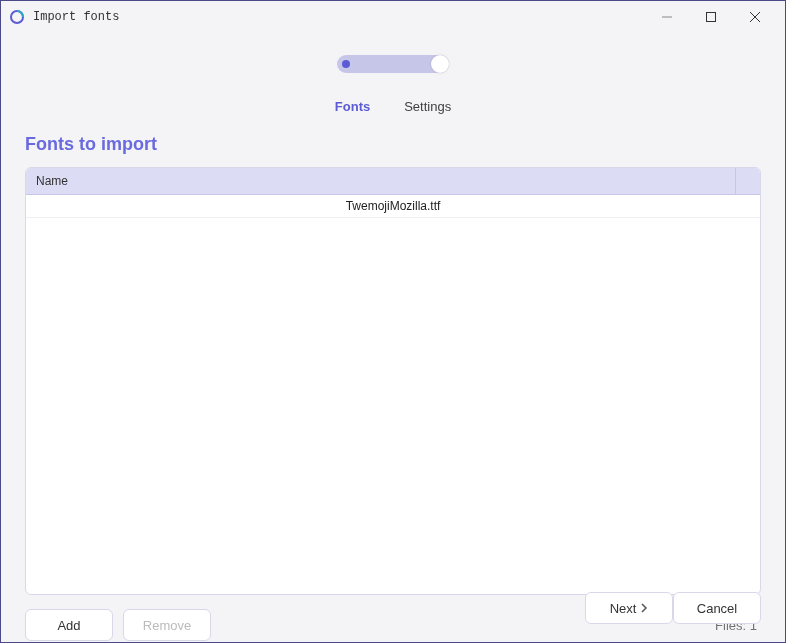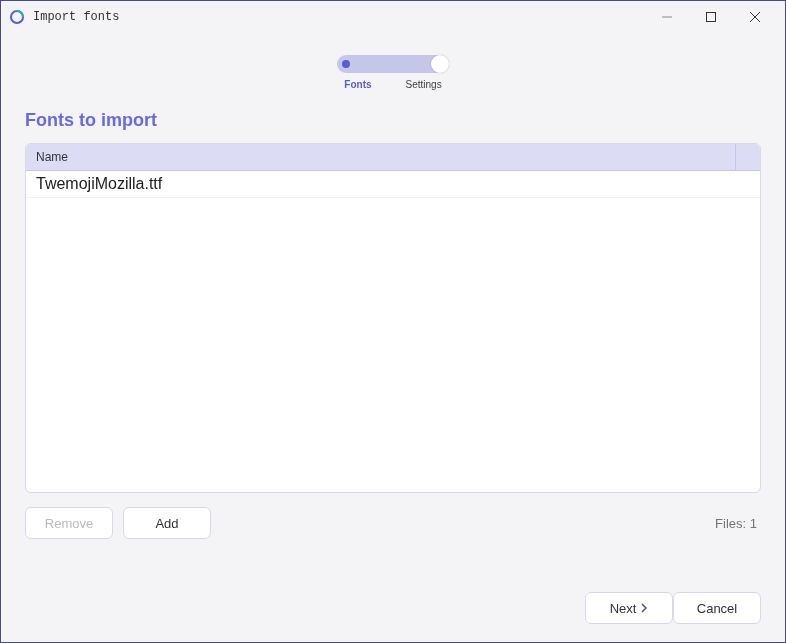--- a/index.html
+++ b/index.html
@@ -11,33 +11,33 @@
 .titlebar .title { font-size: 12px; color: #333; flex: 1; font-family: Liberation Mono, monospace; }
 .winbtns { display: flex; align-items: center; }
 .winbtn { width: 44px; height: 28px; display: flex; align-items: center; justify-content: center; cursor: pointer; }
 .winbtn svg { width: 10px; height: 10px; }
 
 
 .tabarea { display: flex; flex-direction: column; align-items: center; padding-top: 22px; padding-bottom: 10px; }
 .toggle-track { width: 112px; height: 18px; background: #c6c7e8; border-radius: 9px; position: relative; cursor: pointer; }
 .toggle-knob { width: 18px; height: 18px; background: #fff; border-radius: 50%; position: absolute; right: 0; top: 0; box-shadow: 0 0 2px rgba(0,0,0,0.2); }
 .toggle-dot { width: 8px; height: 8px; background: #5b5bd6; border-radius: 50%; position: absolute; left: 5px; top: 5px; }
-.tablabels { display: flex; gap: 34px; margin-top: 6px; font-size: 10px; }
+.tablabels { display: flex; gap: 34px; margin-top: 26px; font-size: 13px; }
 .tablabel { cursor: pointer; color: #404040; }
 .tablabel.active { color: #5b5bd6; font-weight: 600; }
 
 
 .section-title { font-size: 18px; font-weight: 600; color: #6a6ae0; padding: 10px 18px 12px 24px; }
 
 
-.table-wrap { margin: 0 24px; border: 1px solid #d8d8ea; border-radius: 6px; overflow: hidden; background: #fff; height: 350px; display: flex; flex-direction: column; }
+.table-wrap { margin: 0 24px; border: 1px solid #d8d8ea; border-radius: 6px; overflow: hidden; background: #fff; height: 428px; display: flex; flex-direction: column; }
 .table-header { background: #dcddf5; padding: 6px 10px; font-size: 12px; color: #333; border-bottom: 1px solid #c6c7e8; position: relative; }
 .table-header::after { content: ""; position: absolute; right: 24px; top: 0; bottom: 0; width: 1px; background: #c6c7e8; }
 .table-body { flex: 1; overflow-y: auto; }
-.table-row { padding: 4px 10px; font-size: 16px; color: #222; border-bottom: 1px solid #f0f0f4; }
+.table-row { padding: 4px 10px; font-size: 12px; color: #222; border-bottom: 1px solid #f0f0f4; text-align: center; }
 
 
 .actions { display: flex; align-items: center; padding: 14px 24px 0 24px; gap: 10px; }
 .btn { min-width: 88px; height: 32px; border: 1px solid #d8d8ea; border-radius: 6px; background: #fff; font-size: 13px; color: #333; cursor: pointer; display: flex; align-items: center; justify-content: center; gap: 4px; }
 .btn.disabled { color: #bbb; cursor: default; }
 .filecount { margin-left: auto; font-size: 13px; color: #737373; padding-right: 4px; }
 
 
 .footer { position: absolute; bottom: 18px; right: 24px; display: flex; gap: 0; }
 </style>
@@ -86,22 +86,22 @@
 <div class="section-title">Fonts to import</div>
 
 <div class="table-wrap">
   <div class="table-header">Name</div>
   <div class="table-body">
     <div class="table-row">TwemojiMozilla.ttf</div>
   </div>
 </div>
 
 <div class="actions">
+  <button class="btn">Add</button>
   <button class="btn disabled">Remove</button>
-  <button class="btn">Add</button>
   <span class="filecount">Files: 1</span>
 </div>
 
 <div class="footer">
   <button class="btn">
     <span>Next</span>
     <span>
       <svg width="8" height="10" viewBox="0 0 8 10">
           <path d="M2 1 L6 5 L2 9" fill="none" stroke="#555" stroke-width="1.5"></path>
         </svg>

